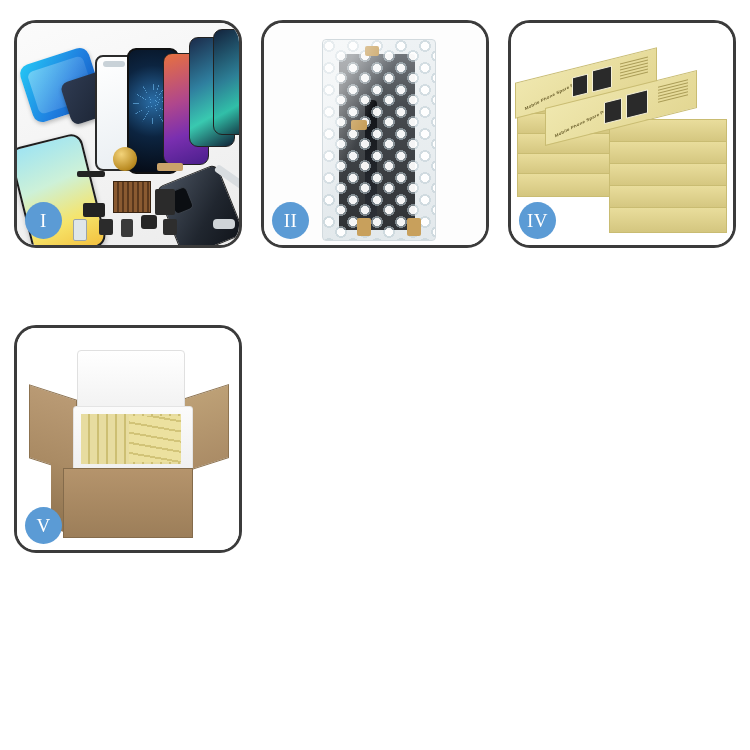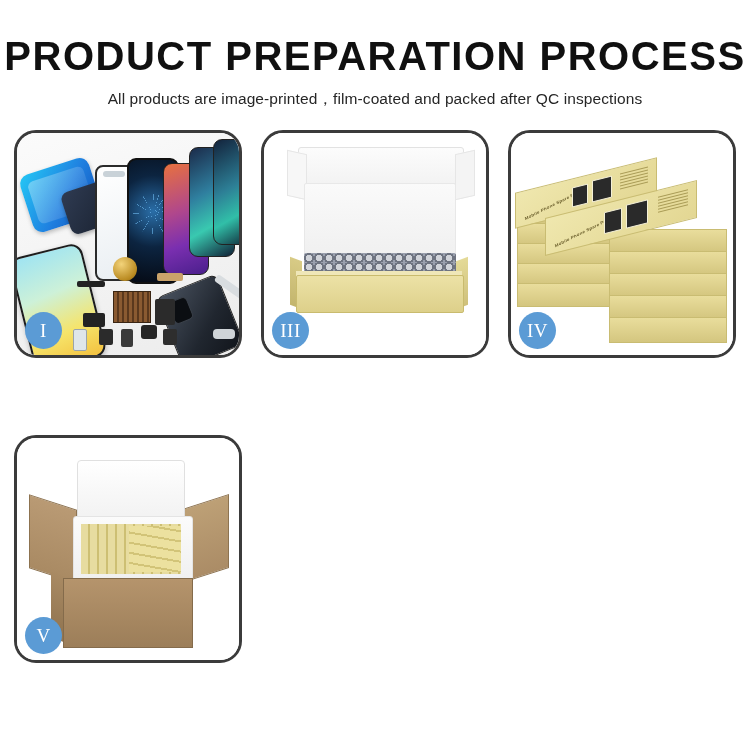--- a/index.html
+++ b/index.html
@@ -212,24 +212,20 @@
   .c-tab1{position:absolute;left:44px;top:84px;width:18px;height:22px;background:#b0916e;}
   .c-tab2{position:absolute;left:44px;top:150px;width:18px;height:20px;background:#b0916e;}
   .c-skewR{position:absolute;left:113px;top:72px;width:84px;height:110px;
      background:linear-gradient(180deg,#b99b78,#a88a66);transform:skewY(10deg);transform-origin:left top;border:1px solid #9b7e5c;}
 </style>
 </head>
 <body>
 
 <div class="page">
 
-  <div class="header">
-    <div class="title">PRODUCT PREPARATION PROCESS</div>
-    <div class="subtitle">All products are image-printed，film-coated and packed after QC inspections</div>
-  </div>
 
   <div class="grid">
 
     <div class="panel">
       <div class="stage p1">
         <div class="ph ph-blue"></div>
         <div class="ph ph-darkblue"></div>
         <div class="ph ph-glass"></div>
         <div class="ph ph-black">
             <div class="web"></div>
@@ -251,33 +247,36 @@
         <div class="bit flex6"></div>
         <div class="bit flex7"></div>
         <div class="bit flex8"></div>
         <div class="bit flex9"></div>
         <div class="bit tool"></div>
         <div class="bit tool2"></div>
       </div>
       <div class="badge">I</div>
     </div>
 
-
     <div class="panel">
-      <div class="stage p3">
-        <div class="b3-lid"></div>
-        <div class="b3-foam"></div>
-        <div class="b3-bw"></div>
-        <div class="b3-left"></div>
-        <div class="b3-right"></div>
-        <div class="b3-rim"></div>
-        <div class="b3-front"></div>
+      <div class="stage p2">
+        <div class="bag">
+          <div class="inner"></div>
+          <div class="cable"></div>
+          <div class="bubbles"></div>
+          <div class="tape t1"></div>
+          <div class="tape t2"></div>
+          <div class="tape t3"></div>
+          <div class="tape t4"></div>
+          <div class="gloss"></div>
+        </div>
       </div>
-      <div class="badge">III</div>
+      <div class="badge">II</div>
     </div>
+
 
     <div class="panel">
       <div class="stage p4">
         <div class="stack">
 
           <div class="sb sb-side" style="left:4px;top:54px;width:108px;height:18px;"></div>
           <div class="sb sb-side" style="left:4px;top:72px;width:108px;height:20px;"></div>
           <div class="sb sb-side" style="left:4px;top:92px;width:108px;height:20px;"></div>
           <div class="sb sb-side" style="left:4px;top:112px;width:108px;height:20px;"></div>
           <div class="sb sb-side" style="left:4px;top:132px;width:108px;height:22px;"></div>

